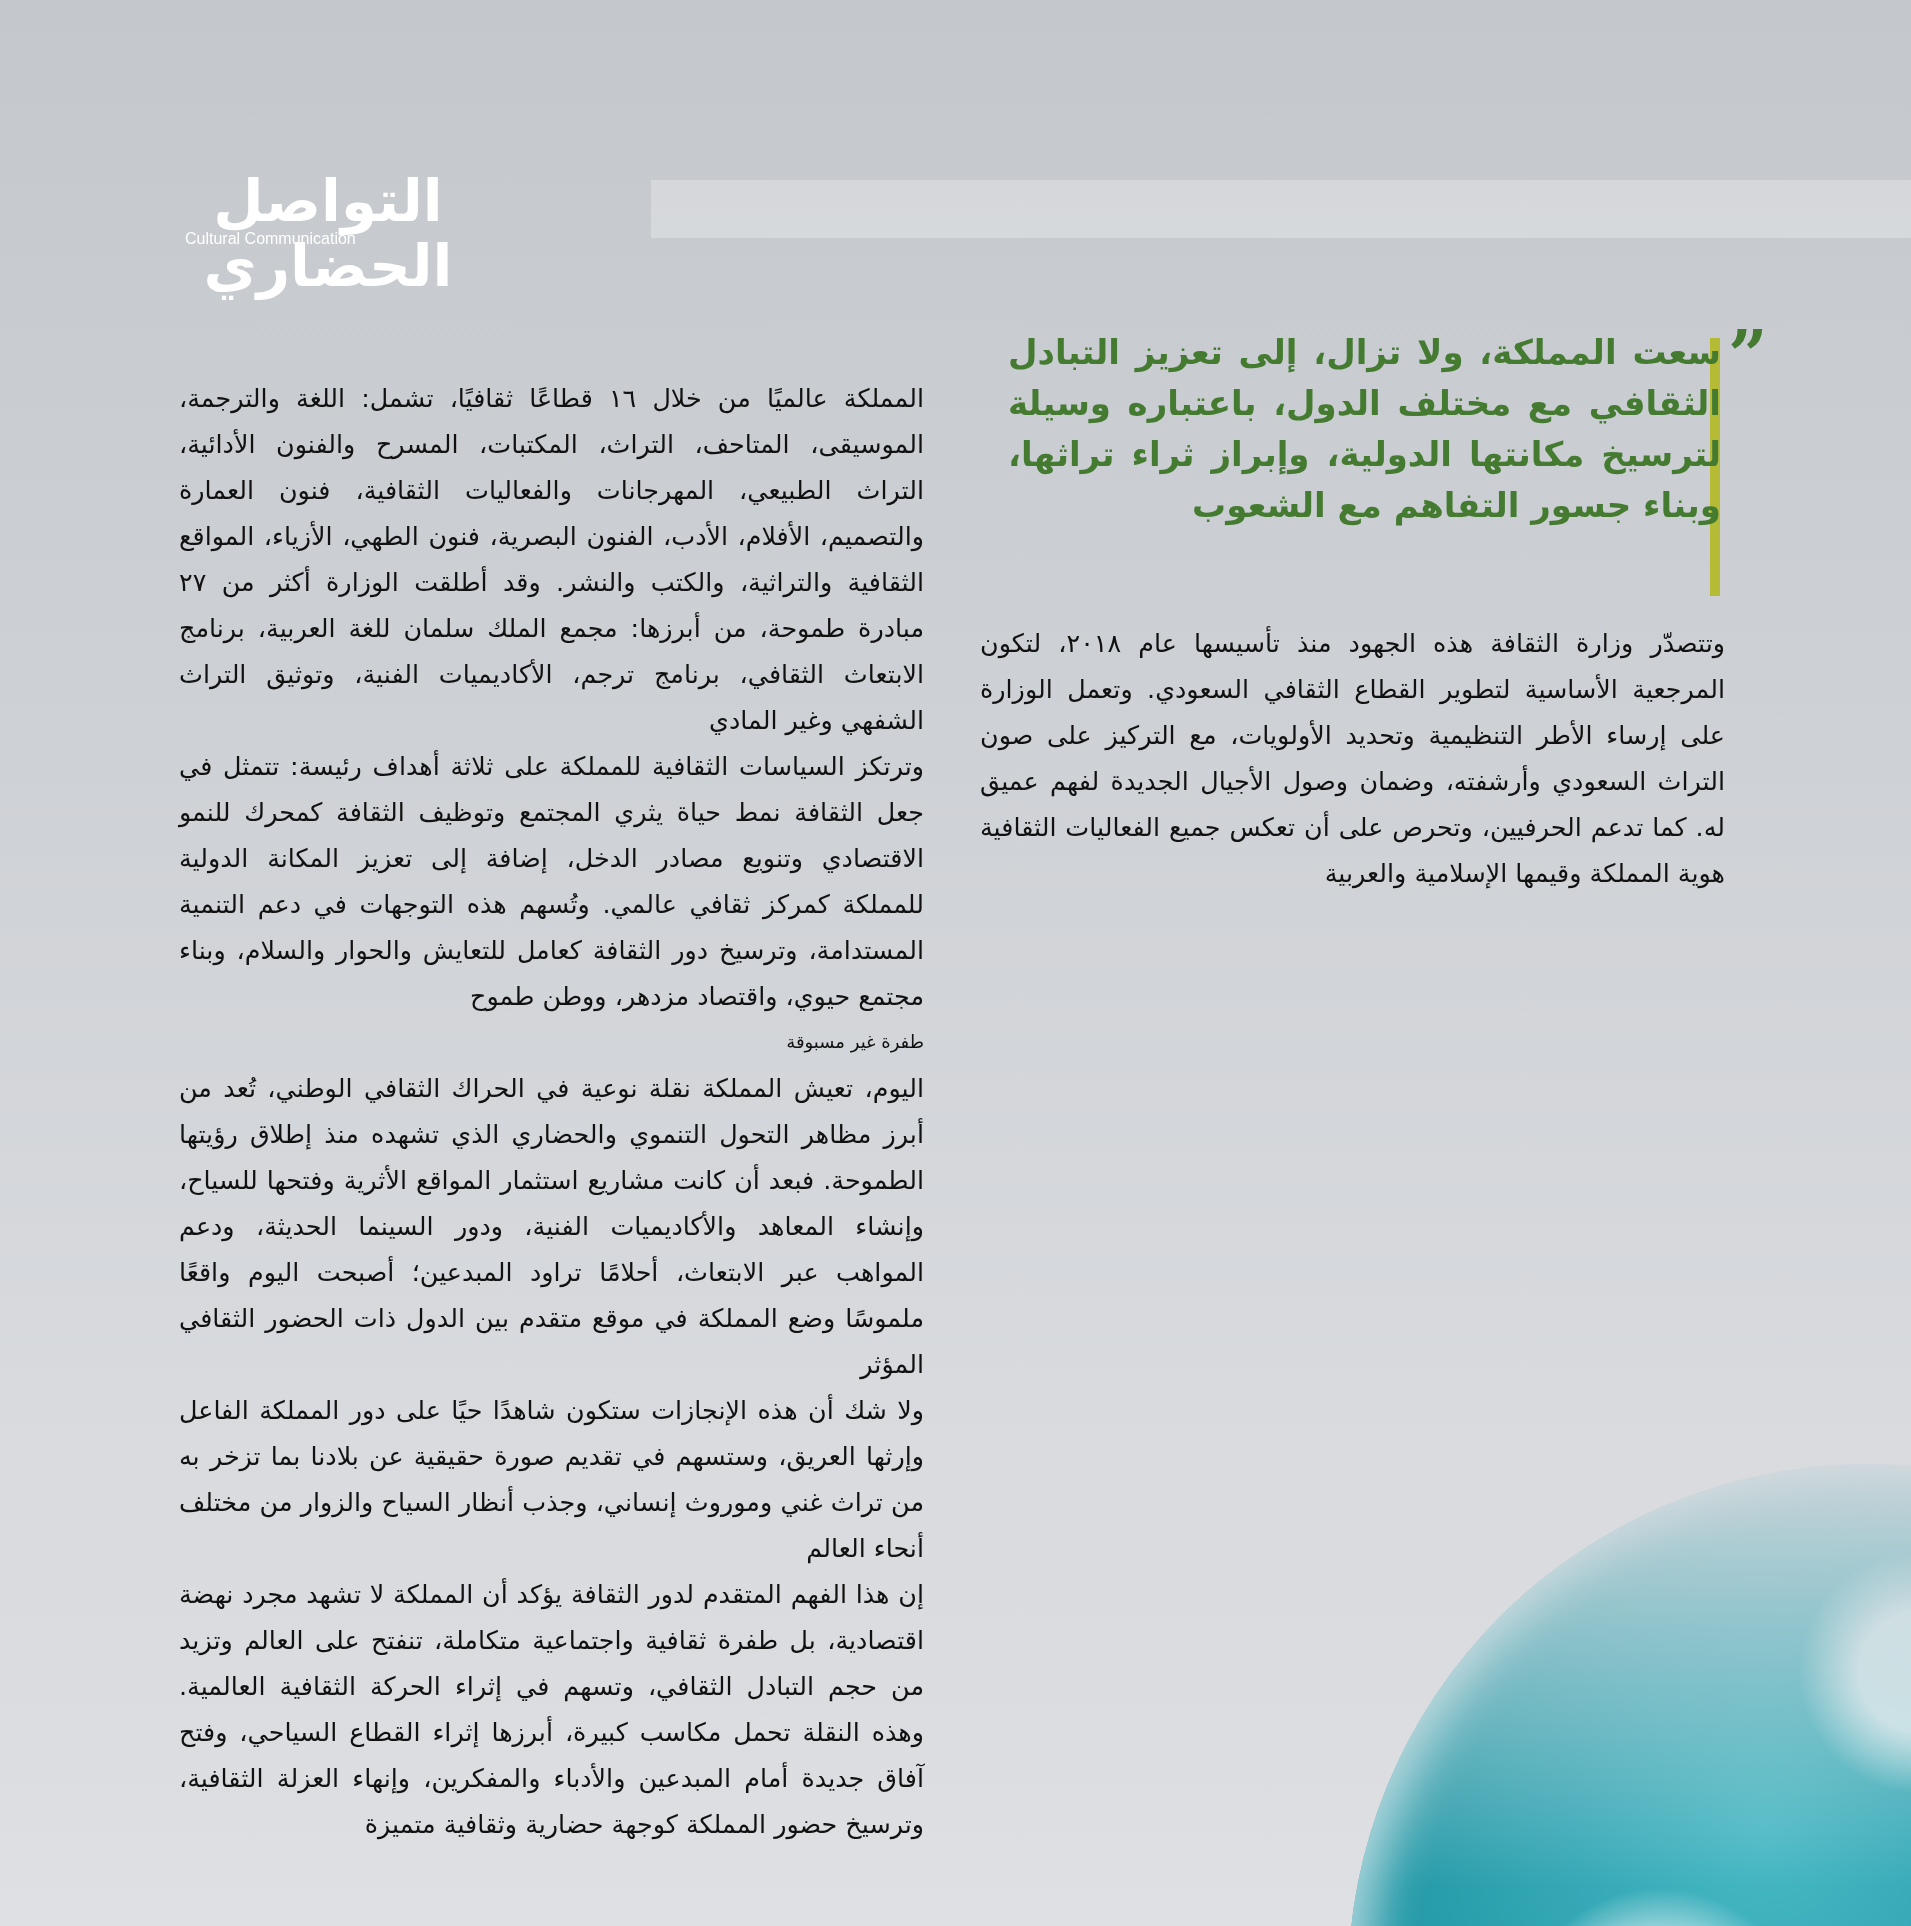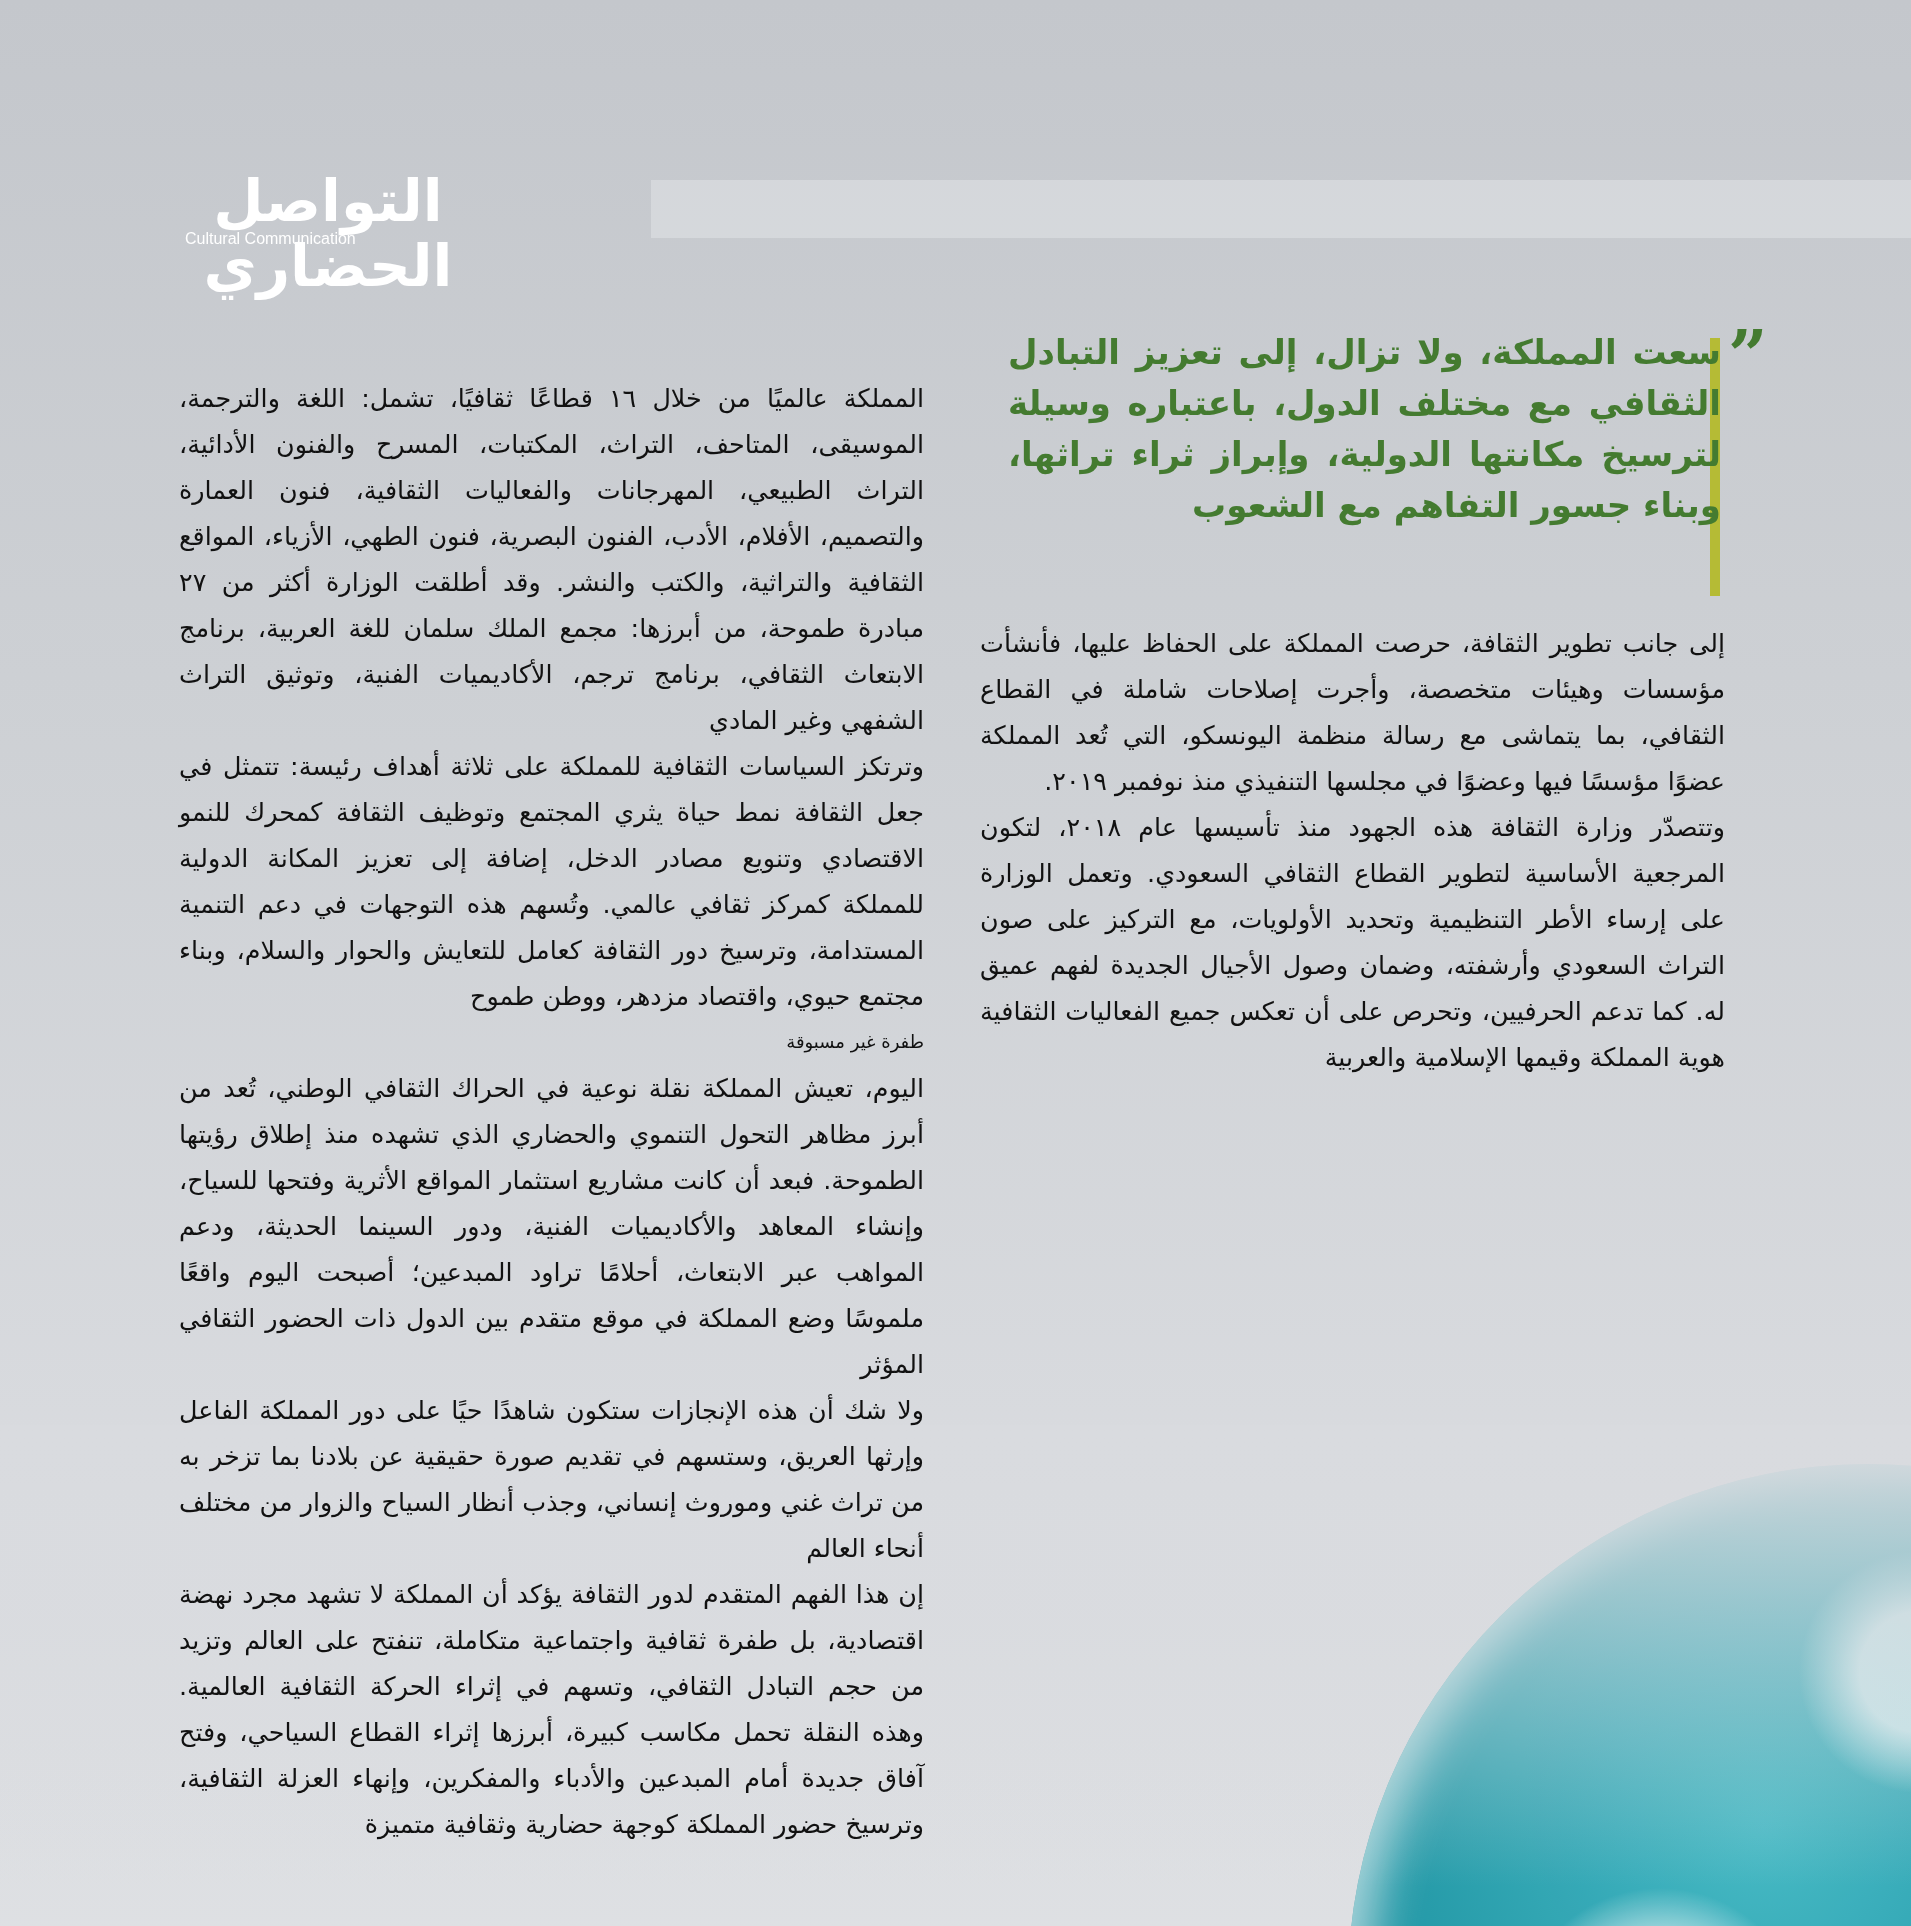--- a/index.html
+++ b/index.html
@@ -81,21 +81,20 @@
 </div>
 
 <div class="globe"></div>
 <div class="globe-mask"></div>
 
 <div class="quote-mark">”</div>
 <div class="quote-bar"></div>
 <div class="quote">سعت المملكة، ولا تزال، إلى تعزيز التبادل الثقافي مع مختلف الدول، باعتباره وسيلة لترسيخ مكانتها الدولية، وإبراز ثراء تراثها، وبناء جسور التفاهم مع الشعوب</div>
 
 <div class="col col-right">
-  <p>إلى جانب تطوير الثقافة، حرصت المملكة على الحفاظ عليها، فأنشأت مؤسسات وهيئات متخصصة، وأجرت إصلاحات شاملة في القطاع الثقافي، بما يتماشى مع رسالة منظمة اليونسكو، التي تُعد المملكة عضوًا مؤسسًا فيها وعضوًا في مجلسها التنفيذي منذ نوفمبر ٢٠١٩.</p>
   <p>وتتصدّر وزارة الثقافة هذه الجهود منذ تأسيسها عام ٢٠١٨، لتكون المرجعية الأساسية لتطوير القطاع الثقافي السعودي. وتعمل الوزارة على إرساء الأطر التنظيمية وتحديد الأولويات، مع التركيز على صون التراث السعودي وأرشفته، وضمان وصول الأجيال الجديدة لفهم عميق له. كما تدعم الحرفيين، وتحرص على أن تعكس جميع الفعاليات الثقافية هوية المملكة وقيمها الإسلامية والعربية</p>
 </div>
 
 <div class="col col-left">
   <p>المملكة عالميًا من خلال ١٦ قطاعًا ثقافيًا، تشمل: اللغة والترجمة، الموسيقى، المتاحف، التراث، المكتبات، المسرح والفنون الأدائية، التراث الطبيعي، المهرجانات والفعاليات الثقافية، فنون العمارة والتصميم، الأفلام، الأدب، الفنون البصرية، فنون الطهي، الأزياء، المواقع الثقافية والتراثية، والكتب والنشر. وقد أطلقت الوزارة أكثر من ٢٧ مبادرة طموحة، من أبرزها: مجمع الملك سلمان للغة العربية، برنامج الابتعاث الثقافي، برنامج ترجم، الأكاديميات الفنية، وتوثيق التراث الشفهي وغير المادي</p>
   <p>وترتكز السياسات الثقافية للمملكة على ثلاثة أهداف رئيسة: تتمثل في جعل الثقافة نمط حياة يثري المجتمع وتوظيف الثقافة كمحرك للنمو الاقتصادي وتنويع مصادر الدخل، إضافة إلى تعزيز المكانة الدولية للمملكة كمركز ثقافي عالمي. وتُسهم هذه التوجهات في دعم التنمية المستدامة، وترسيخ دور الثقافة كعامل للتعايش والحوار والسلام، وبناء مجتمع حيوي، واقتصاد مزدهر، ووطن طموح</p>
   <h3 class="subhead">طفرة غير مسبوقة</h3>
   <p>اليوم، تعيش المملكة نقلة نوعية في الحراك الثقافي الوطني، تُعد من أبرز مظاهر التحول التنموي والحضاري الذي تشهده منذ إطلاق رؤيتها الطموحة. فبعد أن كانت مشاريع استثمار المواقع الأثرية وفتحها للسياح، وإنشاء المعاهد والأكاديميات الفنية، ودور السينما الحديثة، ودعم المواهب عبر الابتعاث، أحلامًا تراود المبدعين؛ أصبحت اليوم واقعًا ملموسًا وضع المملكة في موقع متقدم بين الدول ذات الحضور الثقافي المؤثر</p>
   <p>ولا شك أن هذه الإنجازات ستكون شاهدًا حيًا على دور المملكة الفاعل وإرثها العريق، وستسهم في تقديم صورة حقيقية عن بلادنا بما تزخر به من تراث غني وموروث إنساني، وجذب أنظار السياح والزوار من مختلف أنحاء العالم</p>
   <p>إن هذا الفهم المتقدم لدور الثقافة يؤكد أن المملكة لا تشهد مجرد نهضة اقتصادية، بل طفرة ثقافية واجتماعية متكاملة، تنفتح على العالم وتزيد من حجم التبادل الثقافي، وتسهم في إثراء الحركة الثقافية العالمية. وهذه النقلة تحمل مكاسب كبيرة، أبرزها إثراء القطاع السياحي، وفتح آفاق جديدة أمام المبدعين والأدباء والمفكرين، وإنهاء العزلة الثقافية، وترسيخ حضور المملكة كوجهة حضارية وثقافية متميزة</p>

